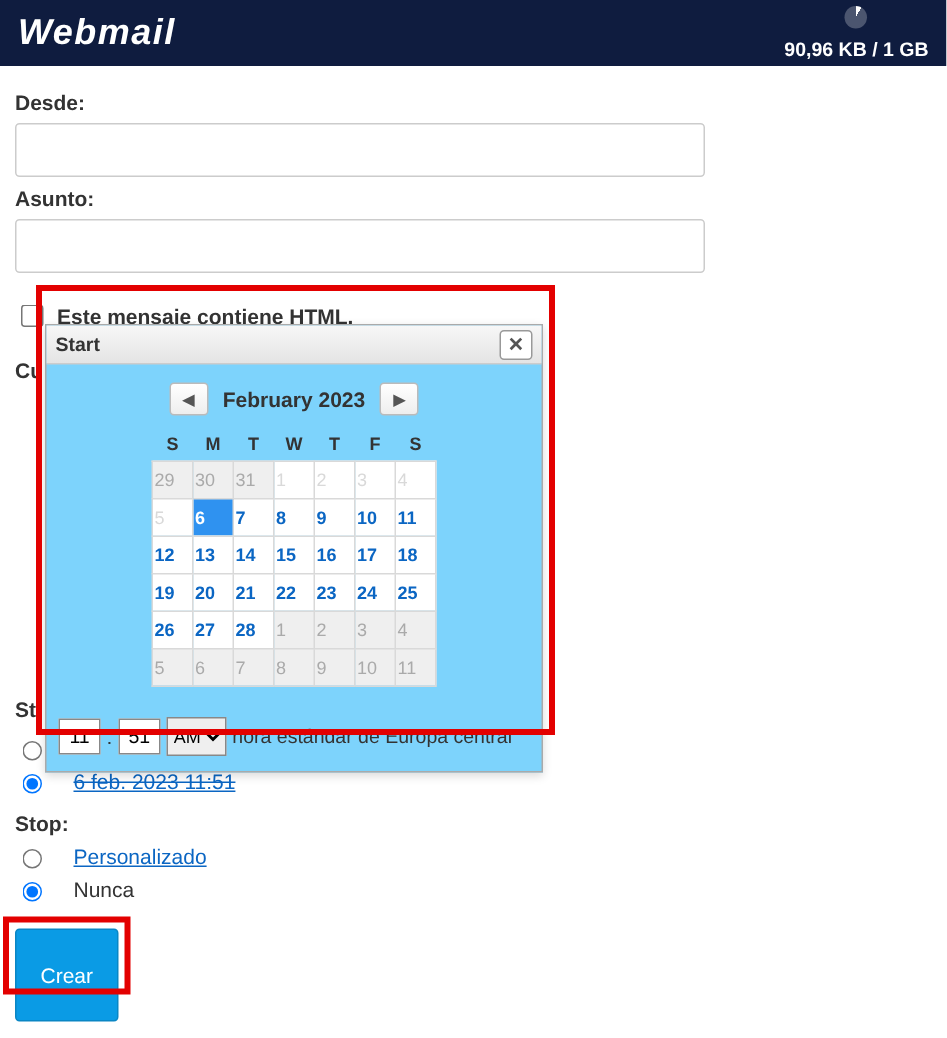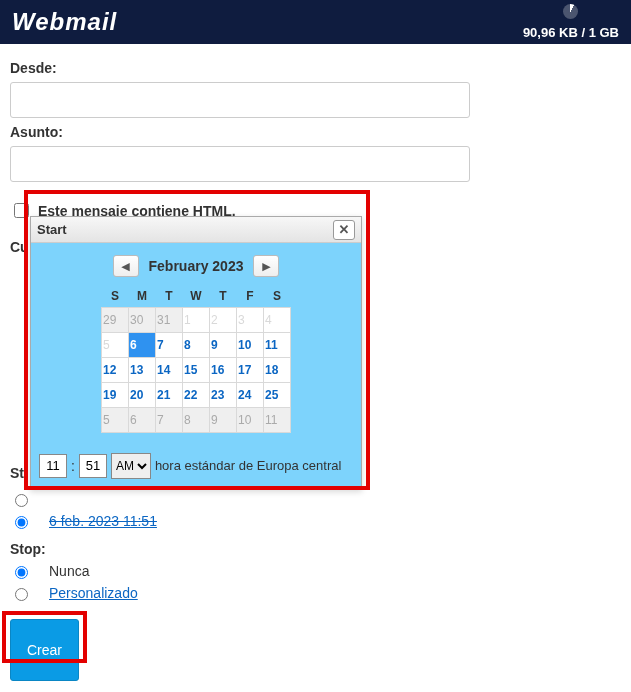--- a/index.html
+++ b/index.html
@@ -82,26 +82,26 @@
   <div class="radio-row" style="margin-top:10px;">
     <input type="radio" name="startopt" style="">
   </div>
   <div class="radio-row">
     <input type="radio" name="startopt" checked="" style="">
     <a href="#" class="link strike">6 feb. 2023 11:51</a>
   </div>
 
   <span class="section-label">Stop:</span>
   <div class="radio-row">
+    <input type="radio" name="stopopt" style="">
+    <a href="#" class="link">Personalizado</a>
+  </div>
+  <div class="radio-row">
     <input type="radio" name="stopopt" checked="" style="">
     <span>Nunca</span>
-  </div>
-  <div class="radio-row">
-    <input type="radio" name="stopopt" style="">
-    <a href="#" class="link">Personalizado</a>
   </div>
 
   <button id="createBtn" class="btn-primary">Crear</button>
 </div>
 
 <div class="popup">
   <div class="pop-titlebar">
     <span class="t">Start</span>
     <div class="xbtn">
         <span>✕</span>
@@ -160,20 +160,29 @@
           <tr>
             <td>19</td>
             <td>20</td>
             <td>21</td>
             <td>22</td>
             <td>23</td>
             <td>24</td>
             <td>25</td>
           </tr>
           <tr>
+            <td>26</td>
+            <td>27</td>
+            <td>28</td>
+            <td class="other">1</td>
+            <td class="other">2</td>
+            <td class="other">3</td>
+            <td class="other">4</td>
+          </tr>
+          <tr>
             <td class="other">5</td>
             <td class="other">6</td>
             <td class="other">7</td>
             <td class="other">8</td>
             <td class="other">9</td>
             <td class="other">10</td>
             <td class="other">11</td>
           </tr>
         </tbody>
     </table>

